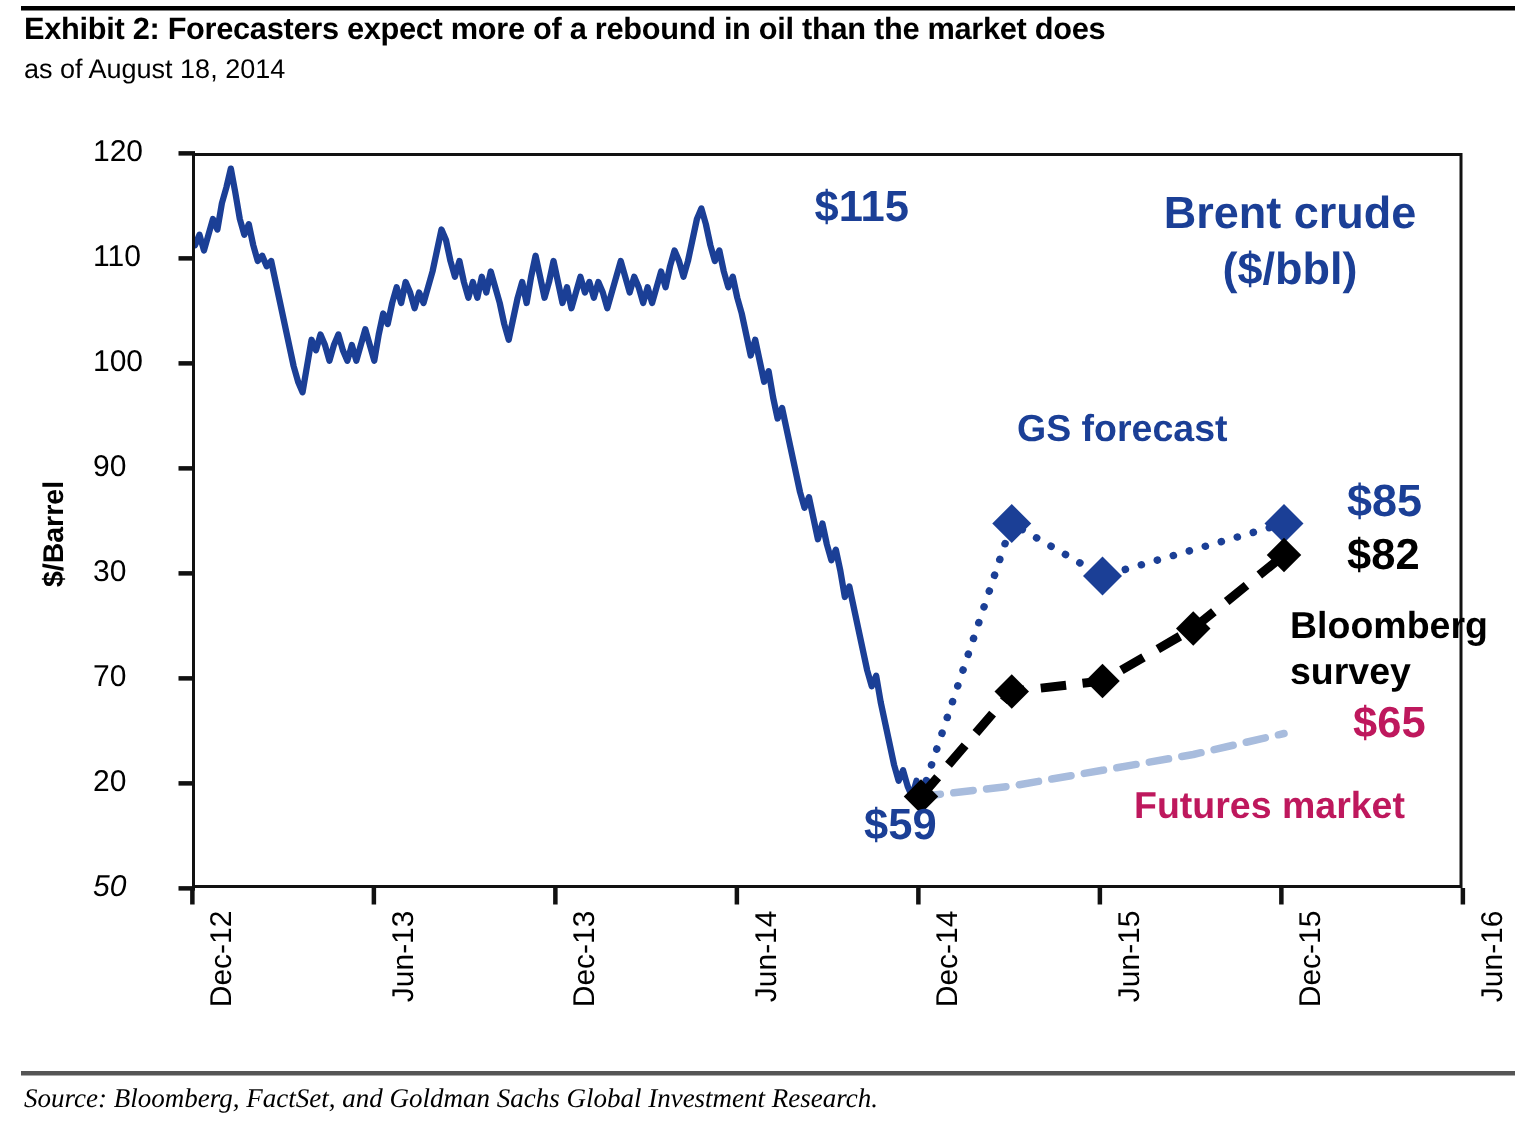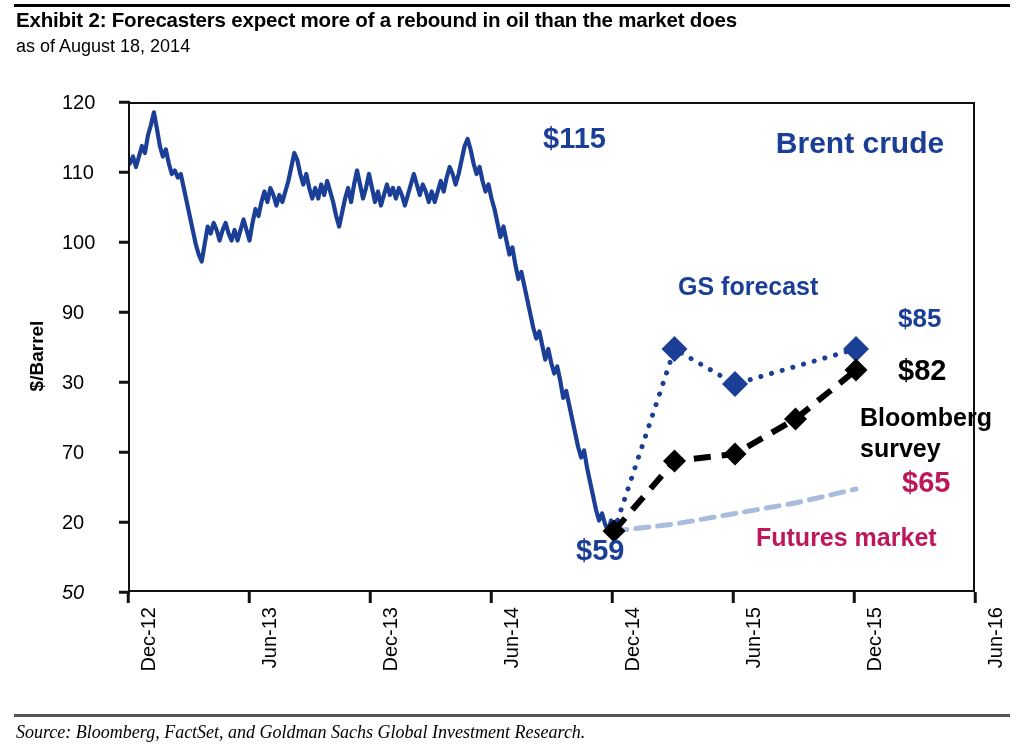--- a/index.html
+++ b/index.html
@@ -66,21 +66,21 @@
     transform-origin:left top;
     transform:rotate(-90deg) translateX(-100%);
   }
   
   .anno{position:absolute;white-space:nowrap;font-weight:bold;margin-left:38px;}
   .anno-blue{color:#1b3f96;}
   .anno-black{color:#000;}
   .anno-lblue{color:#be185d;}
   #anno-115{left:505px;top:122px;font-size:29px;}
   #anno-59{left:538px;top:534px;font-size:29px;}
-  #anno-85{left:860px;top:303px;font-size:26px;}
+  #anno-85{left:860px;top:318px;font-size:30px;}
   #anno-82{left:860px;top:354px;font-size:29px;}
   #anno-65{left:864px;top:466px;font-size:29px;}
   #anno-brent{left:714px;top:124px;font-size:30px;line-height:1.24;text-align:center;width:216px;}
   #anno-gs{left:640px;top:272px;font-size:25px;}
   #anno-bbg{left:822px;top:402px;font-size:25px;line-height:1.22;text-align:left;width:160px;}
   #anno-fut{left:718px;top:523px;font-size:25px;}
   
   .bottom-rule{
     position:absolute;left:14px;top:714px;width:996px;height:2.5px;background:#555;
   }
@@ -165,20 +165,21 @@
 <div class="yaxis-title">$/Barrel</div>
 
 <div class="anno anno-blue" id="anno-115">$115</div>
 <div class="anno anno-blue" id="anno-59">$59</div>
 <div class="anno anno-blue" id="anno-85">$85</div>
 <div class="anno anno-black" id="anno-82">$82</div>
 <div class="anno anno-lblue" id="anno-65">$65</div>
 
 <div class="anno anno-blue" id="anno-brent">
   <div>Brent crude</div>
+  <div>($/bbl)</div>
 </div>
 
 <div class="anno anno-blue" id="anno-gs">GS forecast</div>
 
 <div class="anno anno-black" id="anno-bbg">
   <div>Bloomberg</div>
   <div>survey</div>
 </div>
 
 <div class="anno anno-lblue" id="anno-fut">Futures market</div>

